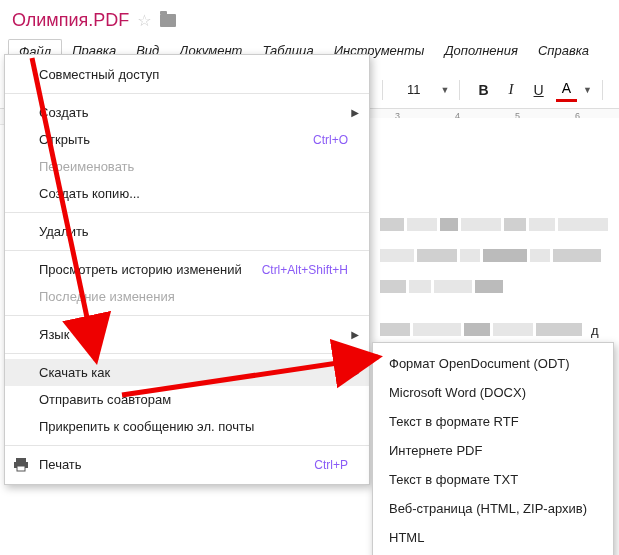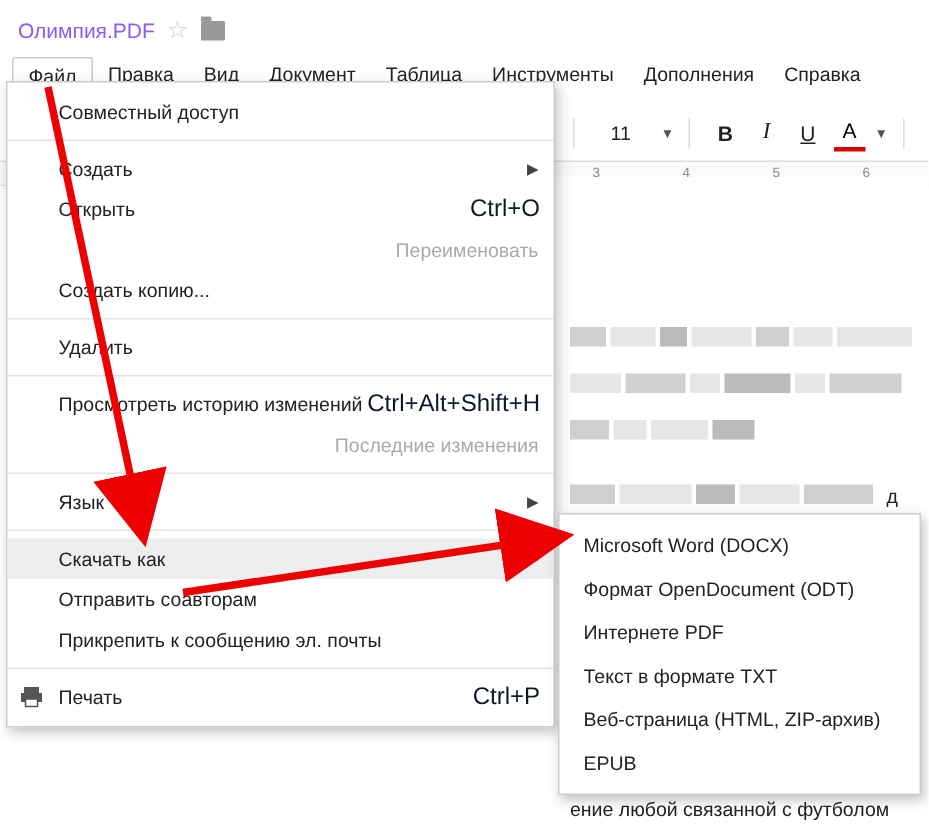--- a/index.html
+++ b/index.html
@@ -1,25 +1,25 @@
 <!DOCTYPE html>
 <html><head>
   <meta charset="utf-8">
   <style>
     * { box-sizing: border-box; margin: 0; padding: 0; }
     body { font-family: Arial, sans-serif; font-size: 13px; color: #222; background: #fff; width: 619px; height: 555px; overflow: hidden; position: relative; }
     
     .titlebar { padding: 10px 12px 4px; display: flex; align-items: center; gap: 8px; }
-    .doc-title { font-size: 14px; color: #8b5cf6; }
+    .doc-title { font-size: 18px; color: #be185d; }
     .star-icon { color: #ccc; font-size: 16px; }
     .folder-icon { width: 16px; height: 13px; background: #999; border-radius: 1px; position: relative; }
     .folder-icon::before { content:""; position:absolute; top:-3px; left:0; width:7px; height:3px; background:#999; border-radius:1px 1px 0 0;}
     
     .menubar { display: flex; padding: 4px 8px 6px; gap: 0; border-bottom: 1px solid #fff; }
-    .menubar-item { padding: 4px 10px; cursor: pointer; color: #222; }
+    .menubar-item { padding: 4px 10px; cursor: pointer; color: #222; font-style: italic; }
     .menubar-item.active { border: 1px solid #ccc; border-bottom-color: #fff; border-radius: 2px 2px 0 0; background: #fff; }
     
     .toolbar { display: flex; align-items: center; padding: 6px 10px; border-bottom: 1px solid #ddd; gap: 4px; position: relative; }
     .tool-sep { width: 1px; height: 20px; background: #ddd; margin: 0 6px; }
     .tool-font-size { padding: 2px 14px; font-size: 13px; }
     .tool-b { font-weight: bold; padding: 4px 8px; font-size: 14px;}
     .tool-i { font-style: italic; font-family: serif; padding: 4px 8px; font-size: 15px;}
     .tool-u { text-decoration: underline; padding: 4px 8px; font-size: 14px;}
     .tool-a { padding: 4px 6px; color: #000; border-bottom: 3px solid #d00; font-size: 14px; line-height: 1;}
     .tool-dd { font-size: 9px; color: #555; padding-left: 2px;}
@@ -29,23 +29,23 @@
     
     .doc-area { position: absolute; left: 370px; right: 0; top: 118px; bottom: 0; background: #fff; padding: 20px 10px; }
     .blur-row { display: flex; gap: 3px; margin-bottom: 18px; }
     .blur-block { height: 13px; background: #e6e6e6; }
     .blur-block.dark { background: #d0d0d0; }
     .blur-block.darker { background: #bbb; }
     .doc-text { color: #222; font-size: 13px; }
     
     .dropdown { position: absolute; left: 4px; top: 54px; width: 366px; background: #fff; border: 1px solid #ccc; box-shadow: 2px 3px 8px rgba(0,0,0,0.25); padding: 6px 0; z-index: 10; }
     .menu-item { display: flex; align-items: center; padding: 6px 10px 6px 34px; cursor: pointer; position: relative; color: #222; min-height: 27px;}
-    .menu-item.disabled { color: #aaa; cursor: default; justify-content: flex-end; }
+    .menu-item.disabled { color: #aaa; cursor: default; }
     .menu-item.highlighted { background: #eee; }
-    .menu-item .shortcut { position: absolute; right: 9px; color: #0f172a; font-size: 16px;}
+    .menu-item .shortcut { position: absolute; right: 21px; color: #8b5cf6; font-size: 12px;}
     .menu-item .submenu-arrow { position: absolute; right: 10px; color: #444; font-size: 10px; }
     .menu-sep { height: 1px; background: #e4e4e4; margin: 5px 0; }
     .menu-icon { position: absolute; left: 8px; width: 16px; height: 16px; display: flex; align-items: center; justify-content: center; color: #555; }
     
     .submenu { position: absolute; left: 372px; top: 342px; width: 242px; background: #fff; border: 1px solid #ccc; box-shadow: 2px 3px 8px rgba(0,0,0,0.25); padding: 6px 0; z-index: 11; }
     .sub-item { padding: 7px 16px; cursor: pointer; color: #222; }
     
     .arrow-svg { position: absolute; z-index: 20; pointer-events: none; }
     
     .print-icon-svg { width:16px; height:14px; }
@@ -184,26 +184,27 @@
           <rect x="1" y="4" width="14" height="6" fill="#555"></rect>
           <rect x="4" y="8" width="8" height="5" fill="#fff" stroke="#555" stroke-width="1"></rect>
         </svg>
     </span>
     <span>Печать</span>
       <span class="shortcut">Ctrl+P</span>
   </div>
 </div>
 
 <div class="submenu">
+  <div class="sub-item">Формат OpenDocument (ODT)</div>
   <div class="sub-item">Microsoft Word (DOCX)</div>
-  <div class="sub-item">Формат OpenDocument (ODT)</div>
+  <div class="sub-item">Текст в формате RTF</div>
   <div class="sub-item">Интернете PDF</div>
   <div class="sub-item">Текст в формате TXT</div>
   <div class="sub-item">Веб-страница (HTML, ZIP-архив)</div>
-  <div class="sub-item">EPUB</div>
+  <div class="sub-item">HTML</div>
 </div>
 
 <svg class="arrow-svg" style="left:0; top:0;" width="619" height="555">
   <defs>
     <marker id="ah" markerWidth="12" markerHeight="12" refX="9" refY="5" orient="auto">
       <path d="M0,0 L10,5 L0,10 Z" fill="#e00"></path>
     </marker>
   </defs>
   <line x1="32" y1="58" x2="96" y2="360" stroke="#e00" stroke-width="5" marker-end="url(#ah)"></line>
   <line x1="122" y1="395" x2="378" y2="357" stroke="#e00" stroke-width="5" marker-end="url(#ah)"></line>

